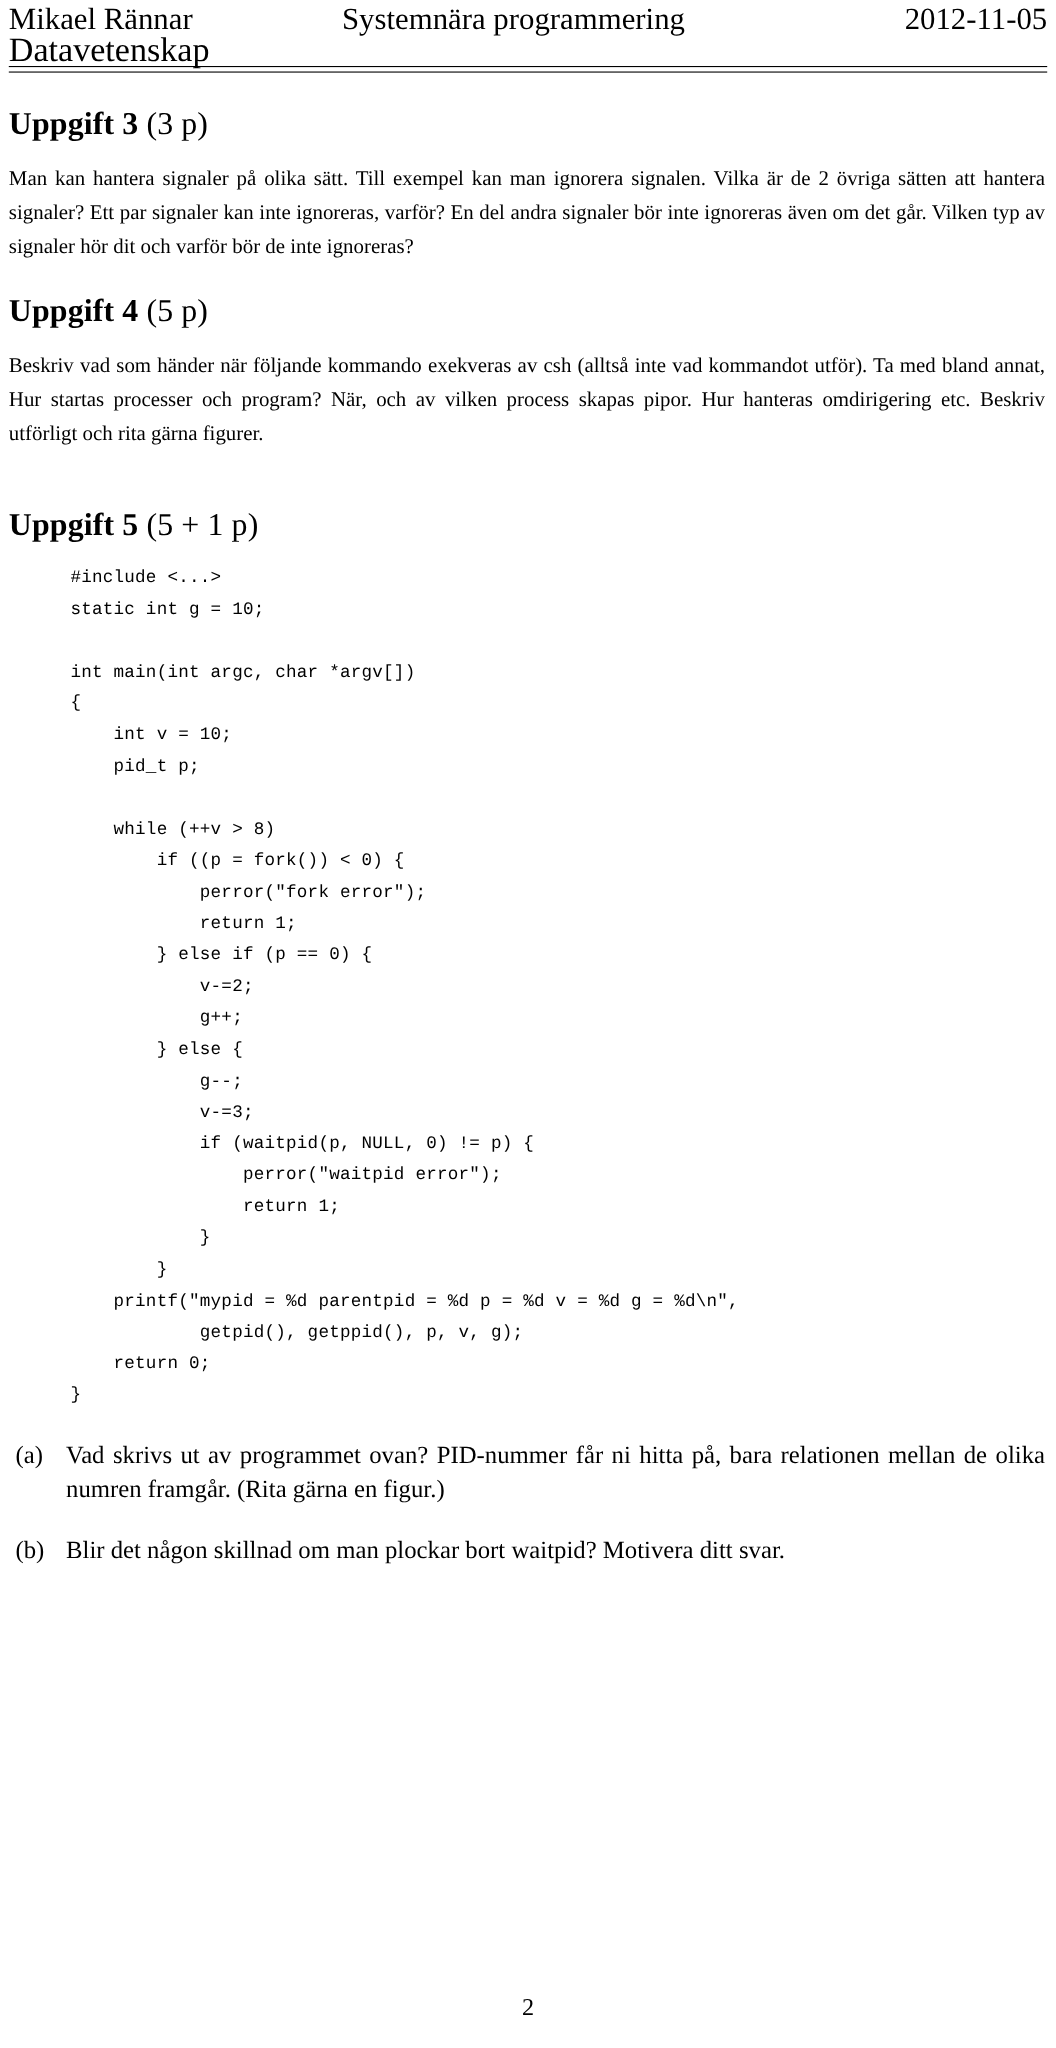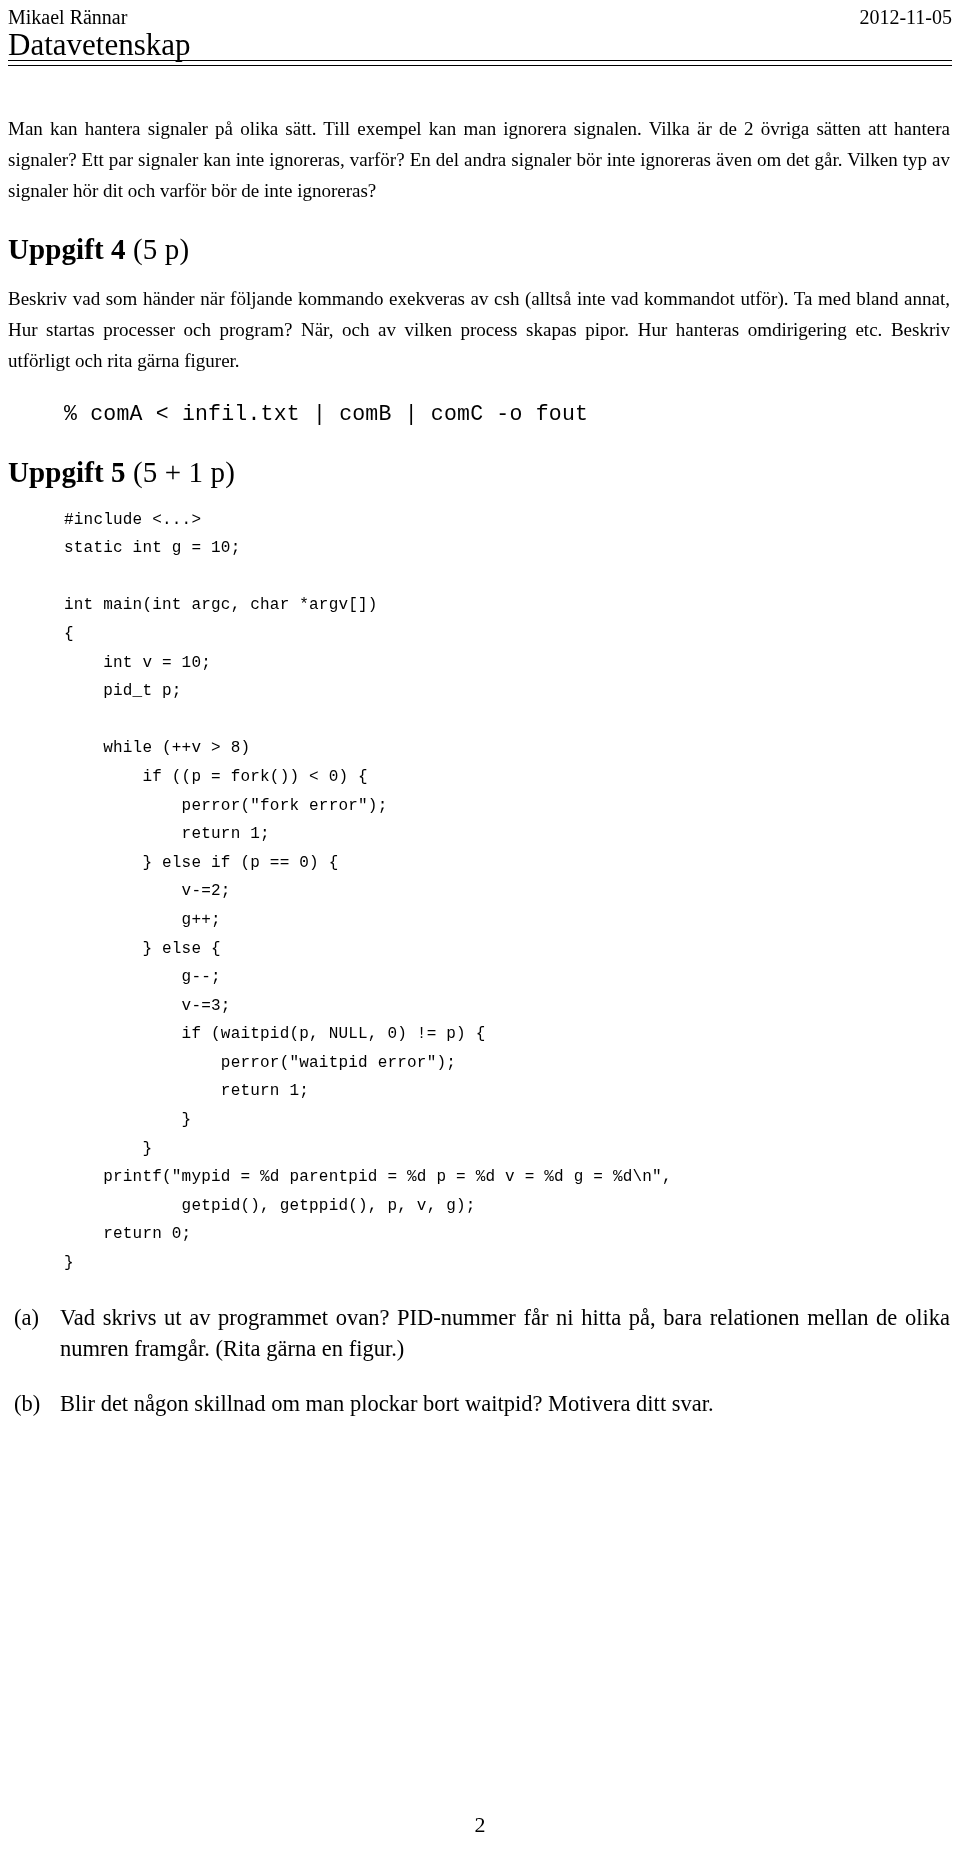--- a/index.html
+++ b/index.html
@@ -28,21 +28,21 @@
     position: absolute;
     left: 8px;
     right: 8px;
     top: 4px;
     height: 52px;
   }
   .header-row {
     display: flex;
     align-items: flex-start;
     justify-content: space-between;
-    font-size: 20px;
+    font-size: 28px;
     line-height: 27px;
   }
   .hdr-left  { flex: 0 0 auto; text-align: left; }
   .hdr-mid   { flex: 1 1 auto; text-align: center; margin-left: -40px; }
   .hdr-right { flex: 0 0 auto; text-align: right; margin-left: 24px; }
   .hdr-sub {
     font-size: 31px;
     line-height: 27px;
     text-align: left;
   }
@@ -139,37 +139,38 @@
   }
 </style>
 </head>
 <body>
 
 <div class="page">
 
   <div class="header">
     <div class="header-row">
       <div class="hdr-left">Mikael Rännar</div>
+      <div class="hdr-mid">Systemnära programmering</div>
       <div class="hdr-right">2012-11-05</div>
     </div>
     <div class="hdr-sub">Datavetenskap</div>
   </div>
   <div class="rule-double"></div>
 
   <div class="content">
 
+    <h2 class="task-head"><span>Uppgift 3</span> <span class="pts">(3 p)</span></h2>
     <div class="gap-head-after"></div>
     <p class="para">Man kan hantera signaler på olika sätt. Till exempel kan man ignorera signalen. Vilka är de 2 övriga sätten att hantera signaler? Ett par signaler kan inte ignoreras, varför? En del andra signaler bör inte ignoreras även om det går. Vilken typ av signaler hör dit och varför bör de inte ignoreras?</p>
 
     <div class="gap-head-before"></div>
     <h2 class="task-head"><span>Uppgift 4</span> <span class="pts">(5 p)</span></h2>
     <div class="gap-head-after"></div>
     <p class="para">Beskriv vad som händer när följande kommando exekveras av csh (alltså inte vad kommandot utför). Ta med bland annat, Hur startas processer och program? När, och av vilken process skapas pipor. Hur hanteras omdirigering etc. Beskriv utförligt och rita gärna figurer.</p>
     <div class="gap-para"></div>
-    <pre class="cmd">% comA &lt; infil.txt | comB | comC -o fout</pre>
 
     <div class="gap-head-before"></div>
     <h2 class="task-head"><span>Uppgift 5</span> <span class="pts">(5 + 1 p)</span></h2>
     <div class="gap-head-after"></div>
     <pre class="code">#include &lt;...&gt;
 static int g = 10;
 
 int main(int argc, char *argv[])
 {
     int v = 10;

